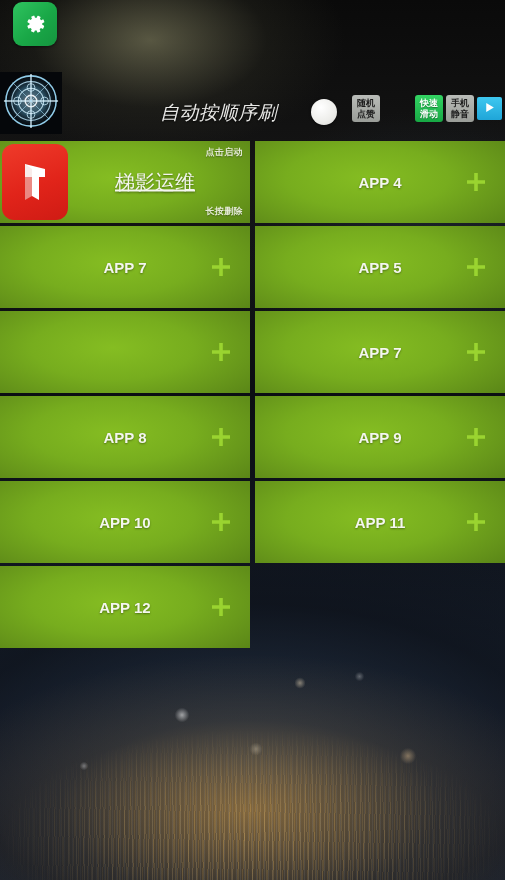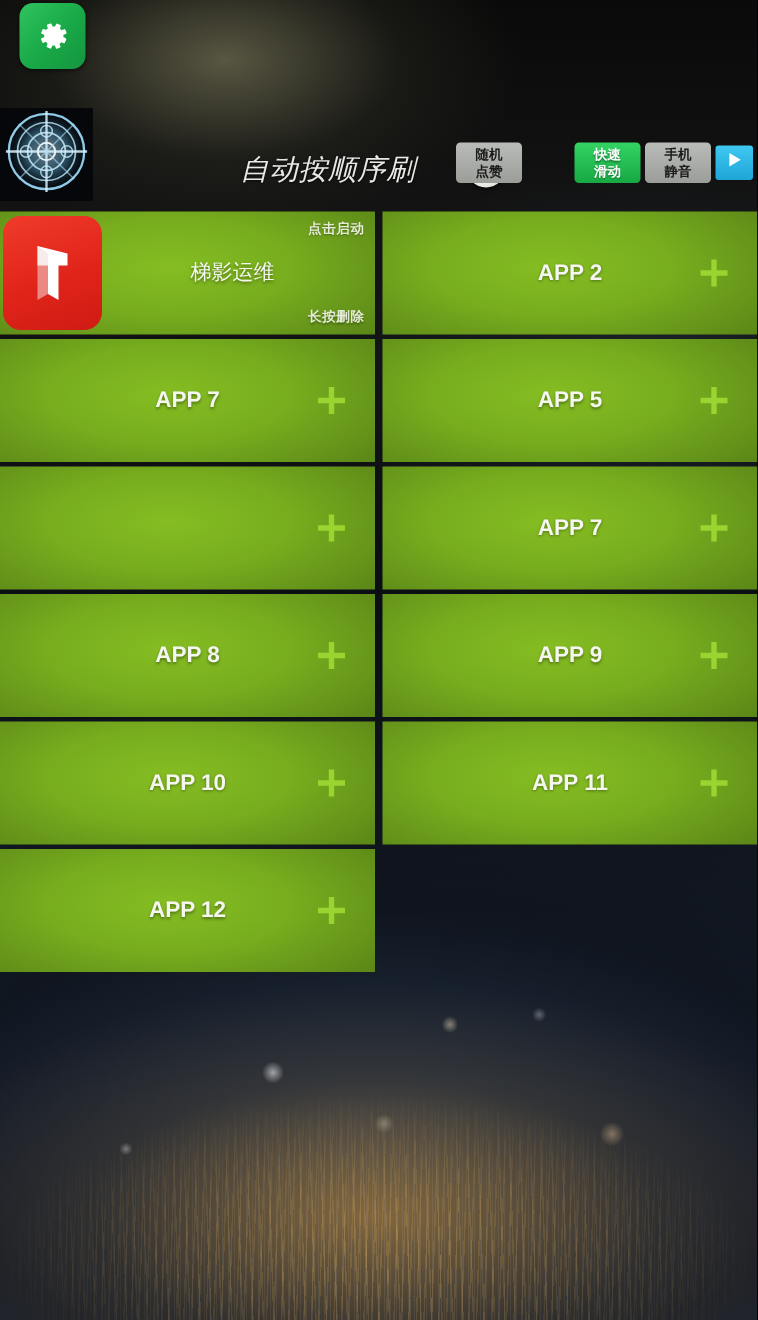--- a/index.html
+++ b/index.html
@@ -126,21 +126,21 @@
 
   .mode-buttons {
     position: absolute;
     right: 3px;
     top: 95px;
     display: flex;
     align-items: center;
     gap: 3px;
   }
   .mode-btn {
-    width: 44px;
+    width: 28px;
     height: 27px;
     border-radius: 3px;
     display: flex;
     flex-direction: column;
     align-items: center;
     justify-content: center;
     font-size: 9px;
     font-weight: bold;
     line-height: 11px;
     letter-spacing: 0px;
@@ -190,22 +190,23 @@
     top: 50%;
     transform: translateY(-50%);
     text-align: center;
     font-size: 15px;
     font-weight: bold;
     color: #f4f6ef;
     text-shadow: 0 1px 2px rgba(40,60,10,0.55);
   }
   .app-card.installed .app-title {
     font-weight: normal;
-    font-size: 14px;
+    font-size: 20px;
     padding-left: 60px;
+    text-decoration: underline;
   }
   .plus-icon {
     position: absolute;
     right: 18px;
     top: 50%;
     transform: translateY(-50%);
     width: 22px;
     height: 22px;
   }
   .app-icon {
@@ -311,21 +312,21 @@
           </svg>
         </div>
         <div class="hint top">点击启动</div>
         <div class="hint bottom">长按删除</div>
         <div class="app-title">梯影运维</div>
       </div>
       <div class="app-card">
         <div class="plus-icon"><svg width="22" height="22" viewBox="0 0 22 22">
             <path fill="#9ad430" d="M9.2 2 h3.6 v7.2 h7.2 v3.6 h-7.2 v7.2 h-3.6 v-7.2 h-7.2 v-3.6 h7.2 z"></path>
           </svg></div>
-        <div class="app-title">APP 2</div>
+        <div class="app-title">APP 4</div>
       </div>
       <div class="app-card">
         <div class="plus-icon"><svg width="22" height="22" viewBox="0 0 22 22">
             <path fill="#9ad430" d="M9.2 2 h3.6 v7.2 h7.2 v3.6 h-7.2 v7.2 h-3.6 v-7.2 h-7.2 v-3.6 h7.2 z"></path>
           </svg></div>
         <div class="app-title">APP 7</div>
       </div>
       <div class="app-card">
         <div class="plus-icon"><svg width="22" height="22" viewBox="0 0 22 22">
             <path fill="#9ad430" d="M9.2 2 h3.6 v7.2 h7.2 v3.6 h-7.2 v7.2 h-3.6 v-7.2 h-7.2 v-3.6 h7.2 z"></path>

